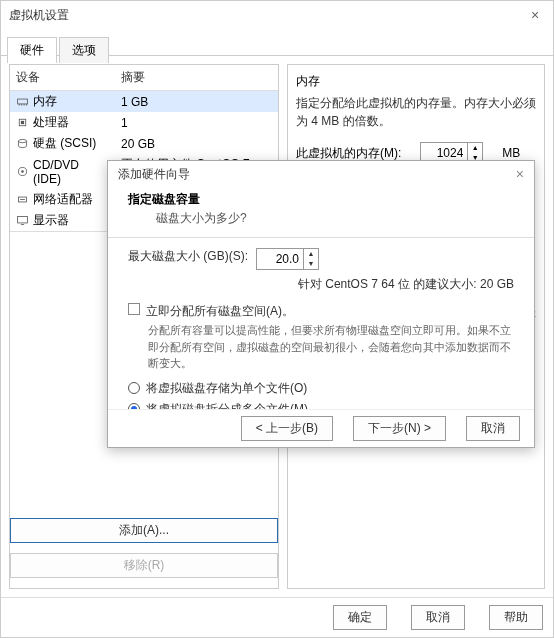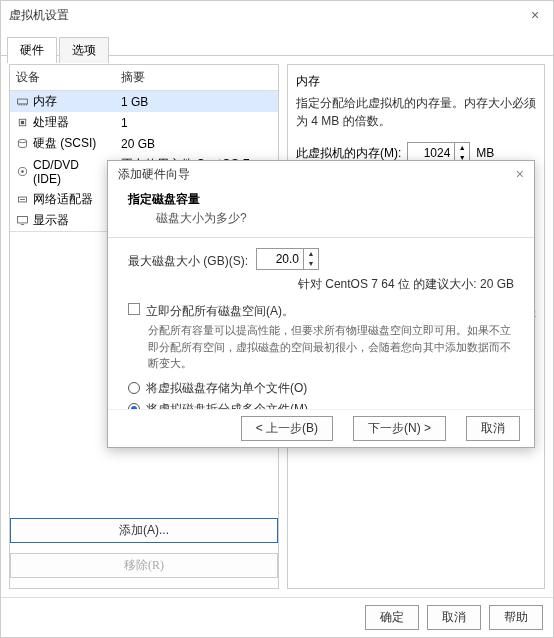--- a/index.html
+++ b/index.html
@@ -25,46 +25,46 @@
 .col2 { flex: 1; }
 .dev-row { display: flex; }
 .dev-row > div { padding: 2px 6px; display: flex; align-items: center; gap: 4px; }
 .dev-row.sel { background: #dbeafe; }
 .ico { width: 13px; height: 13px; display: inline-block; }
 .ico svg { width: 13px; height: 13px; }
 
 .left-buttons { margin-top: auto; padding: 18px 0 10px; display: flex; justify-content: center; gap: 10px; flex-direction: column; }
 .btn { padding: 3px 14px; border: 1px solid #999; background: #fdfdfd; color: #333; }
 .btn.primary { border: 1px solid #2b6cb0; }
-.btn[disabled] { color: #aaa; border-color: #ccc; font-family: Liberation Serif, serif; }
+.btn[disabled] { color: #aaa; border-color: #ccc; }
 
 .right-panel { flex: 1; border: 1px solid #ccc; padding: 8px; background: #fff; }
 .right-panel h4 { font-size: 12px; font-weight: normal; margin-bottom: 4px; }
 .right-panel p { font-size: 12px; color: #333; line-height: 1.5; margin-bottom: 12px; }
-.mem-line { display: flex; align-items: center; gap: 6px; }
+.mem-line { display: flex; align-items: center; gap: 19px; }
 .spin { display: flex; align-items: center; border: 1px solid #999; height: 22px; }
 .spin input { width: 46px; border: none; text-align: right; padding-right: 4px; height: 18px; outline: none; }
 .spin-btns { display: flex; flex-direction: column; border-left: 1px solid #999; }
 .spin-btns div { width: 14px; height: 10px; font-size: 7px; text-align: center; line-height: 9px; }
 .slider-placeholder { margin-top: 10px; font-size: 11px; color: #444; padding-left: 30px; }
 .os-note { margin-top: 8px; font-size: 11px; color: #444; }
 
-.bottom-bar { height: 40px; border-top: 1px solid #ddd; display: flex; align-items: center; justify-content: flex-end; gap: 8px; padding: 0 10px; }
+.bottom-bar { height: 40px; border-top: 1px solid #ddd; display: flex; align-items: center; justify-content: flex-end; gap: 24px; padding: 0 10px; }
 
 
 .wizard { position: absolute; left: 107px; top: 160px; width: 428px; height: 288px; background: #fff; border: 1px solid #aaa; box-shadow: 0 3px 12px rgba(0,0,0,.25); display: flex; flex-direction: column; }
 .wz-title { height: 26px; display: flex; align-items: center; padding: 0 10px; font-size: 12px; color: #333; }
 .wz-title .spacer { flex: 1; }
 .wz-title .x { color: #888; font-size: 14px; }
 .wz-head { padding: 4px 20px 10px; }
 .wz-head h3 { font-size: 12px; font-weight: bold; }
 .wz-head p { font-size: 12px; color: #555; padding-left: 28px; margin-top: 2px; }
 .wz-sep { height: 1px; background: #ddd; margin: 0; }
 .wz-body { flex: 1; padding: 10px 20px; overflow: hidden; font-size: 12px; color: #333; }
-.wz-body .row { display: flex; align-items: flex-end; margin-bottom: 6px; }
+.wz-body .row { display: flex; align-items: flex-start; margin-bottom: 6px; }
 .wz-body label { margin-right: 8px; }
 .wz-body .hint { font-size: 12px; color: #333; margin-bottom: 10px; text-align: right; }
 .check-row { display: flex; align-items: flex-start; gap: 6px; margin-top: 6px; }
 .desc { color: #666; font-size: 11px; line-height: 1.5; padding-left: 20px; margin-top: 2px; margin-bottom: 8px; }
 .radio-row { display: flex; align-items: center; gap: 6px; margin-top: 4px; }
 .radio { width: 12px; height: 12px; border: 1px solid #555; border-radius: 50%; display: inline-flex; align-items: center; justify-content: center; }
 .radio.checked::after { content: ""; width: 6px; height: 6px; background: #2563eb; border-radius: 50%; }
 .chk { width: 12px; height: 12px; border: 1px solid #888; display: inline-block; }
 .wz-foot { height: 38px; display: flex; align-items: center; justify-content: flex-end; gap: 20px; padding: 0 14px; border-top: 1px solid #eee; }
 </style>

